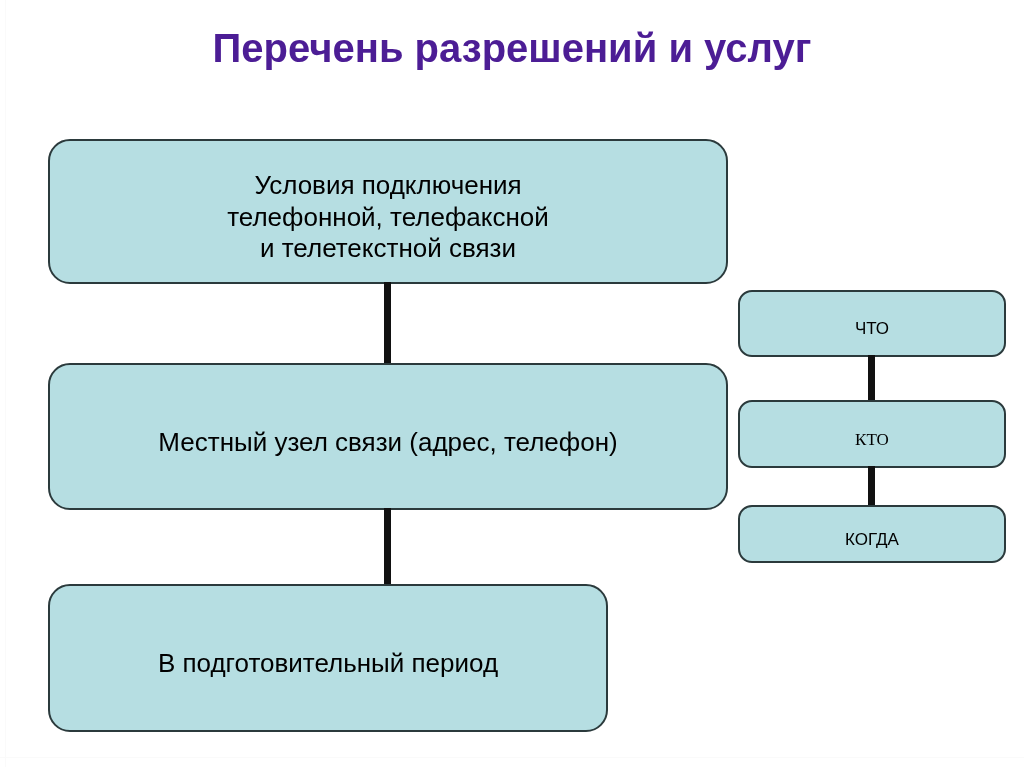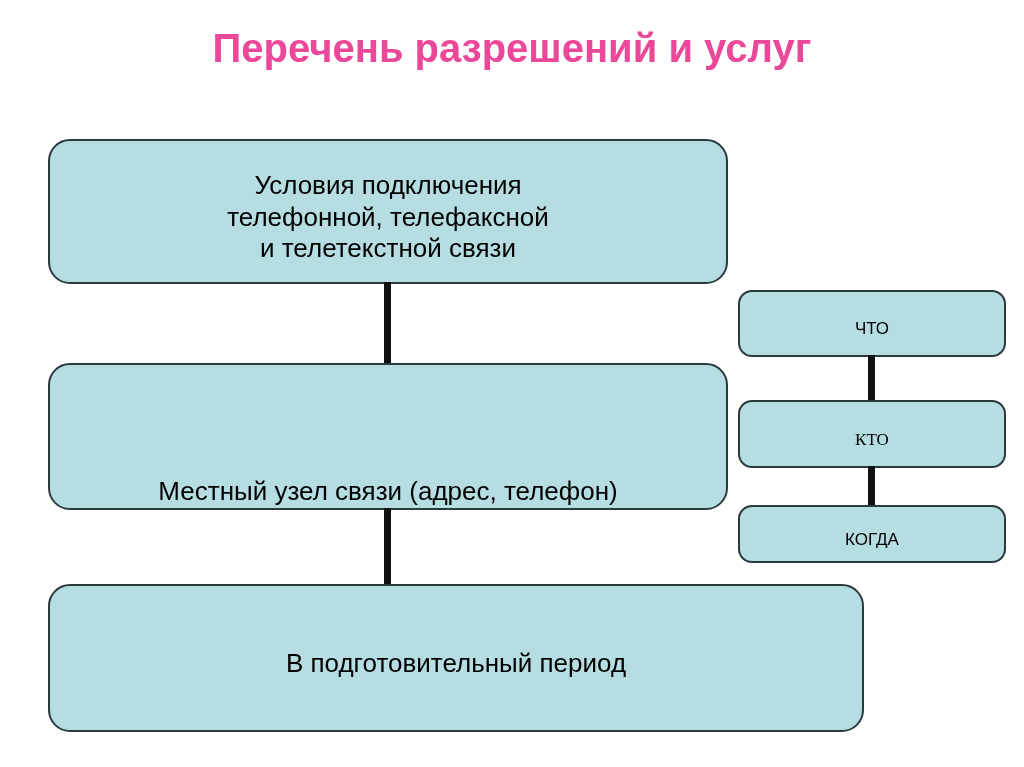--- a/index.html
+++ b/index.html
@@ -37,21 +37,21 @@
     background: #fafafa;
   }
   .slide-title {
     position: absolute;
     left: 0;
     top: 26px;
     width: 1024px;
     text-align: center;
     font-size: 40px;
     font-weight: bold;
-    color: #ec4899;
+    color: #4c1d95;
     letter-spacing: 0px;
     white-space: nowrap;
   }
   .node {
     position: absolute;
     box-sizing: border-box;
     background: #b6dee2;
     border: 2px solid #2b3a3c;
     border-radius: 22px;
     display: flex;
@@ -71,24 +71,23 @@
     margin-top: 12px;
   }
   
   #node-conditions {
     left: 48px;  top: 139px;  width: 680px;  height: 145px;
     font-size: 26px;
   }
   #node-local-node {
     left: 48px;  top: 363px;  width: 680px;  height: 147px;
     font-size: 26px;
-    align-items: flex-end;
   }
   #node-prep-period {
-    left: 48px;  top: 584px;  width: 816px;  height: 148px;
+    left: 48px;  top: 584px;  width: 560px;  height: 148px;
     font-size: 26px;
   }
   
   #node-what {
     left: 738px; top: 290px; width: 268px; height: 67px;
     font-size: 17px;
   }
   #node-who {
     left: 738px; top: 400px; width: 268px; height: 68px;
     font-size: 17px;

